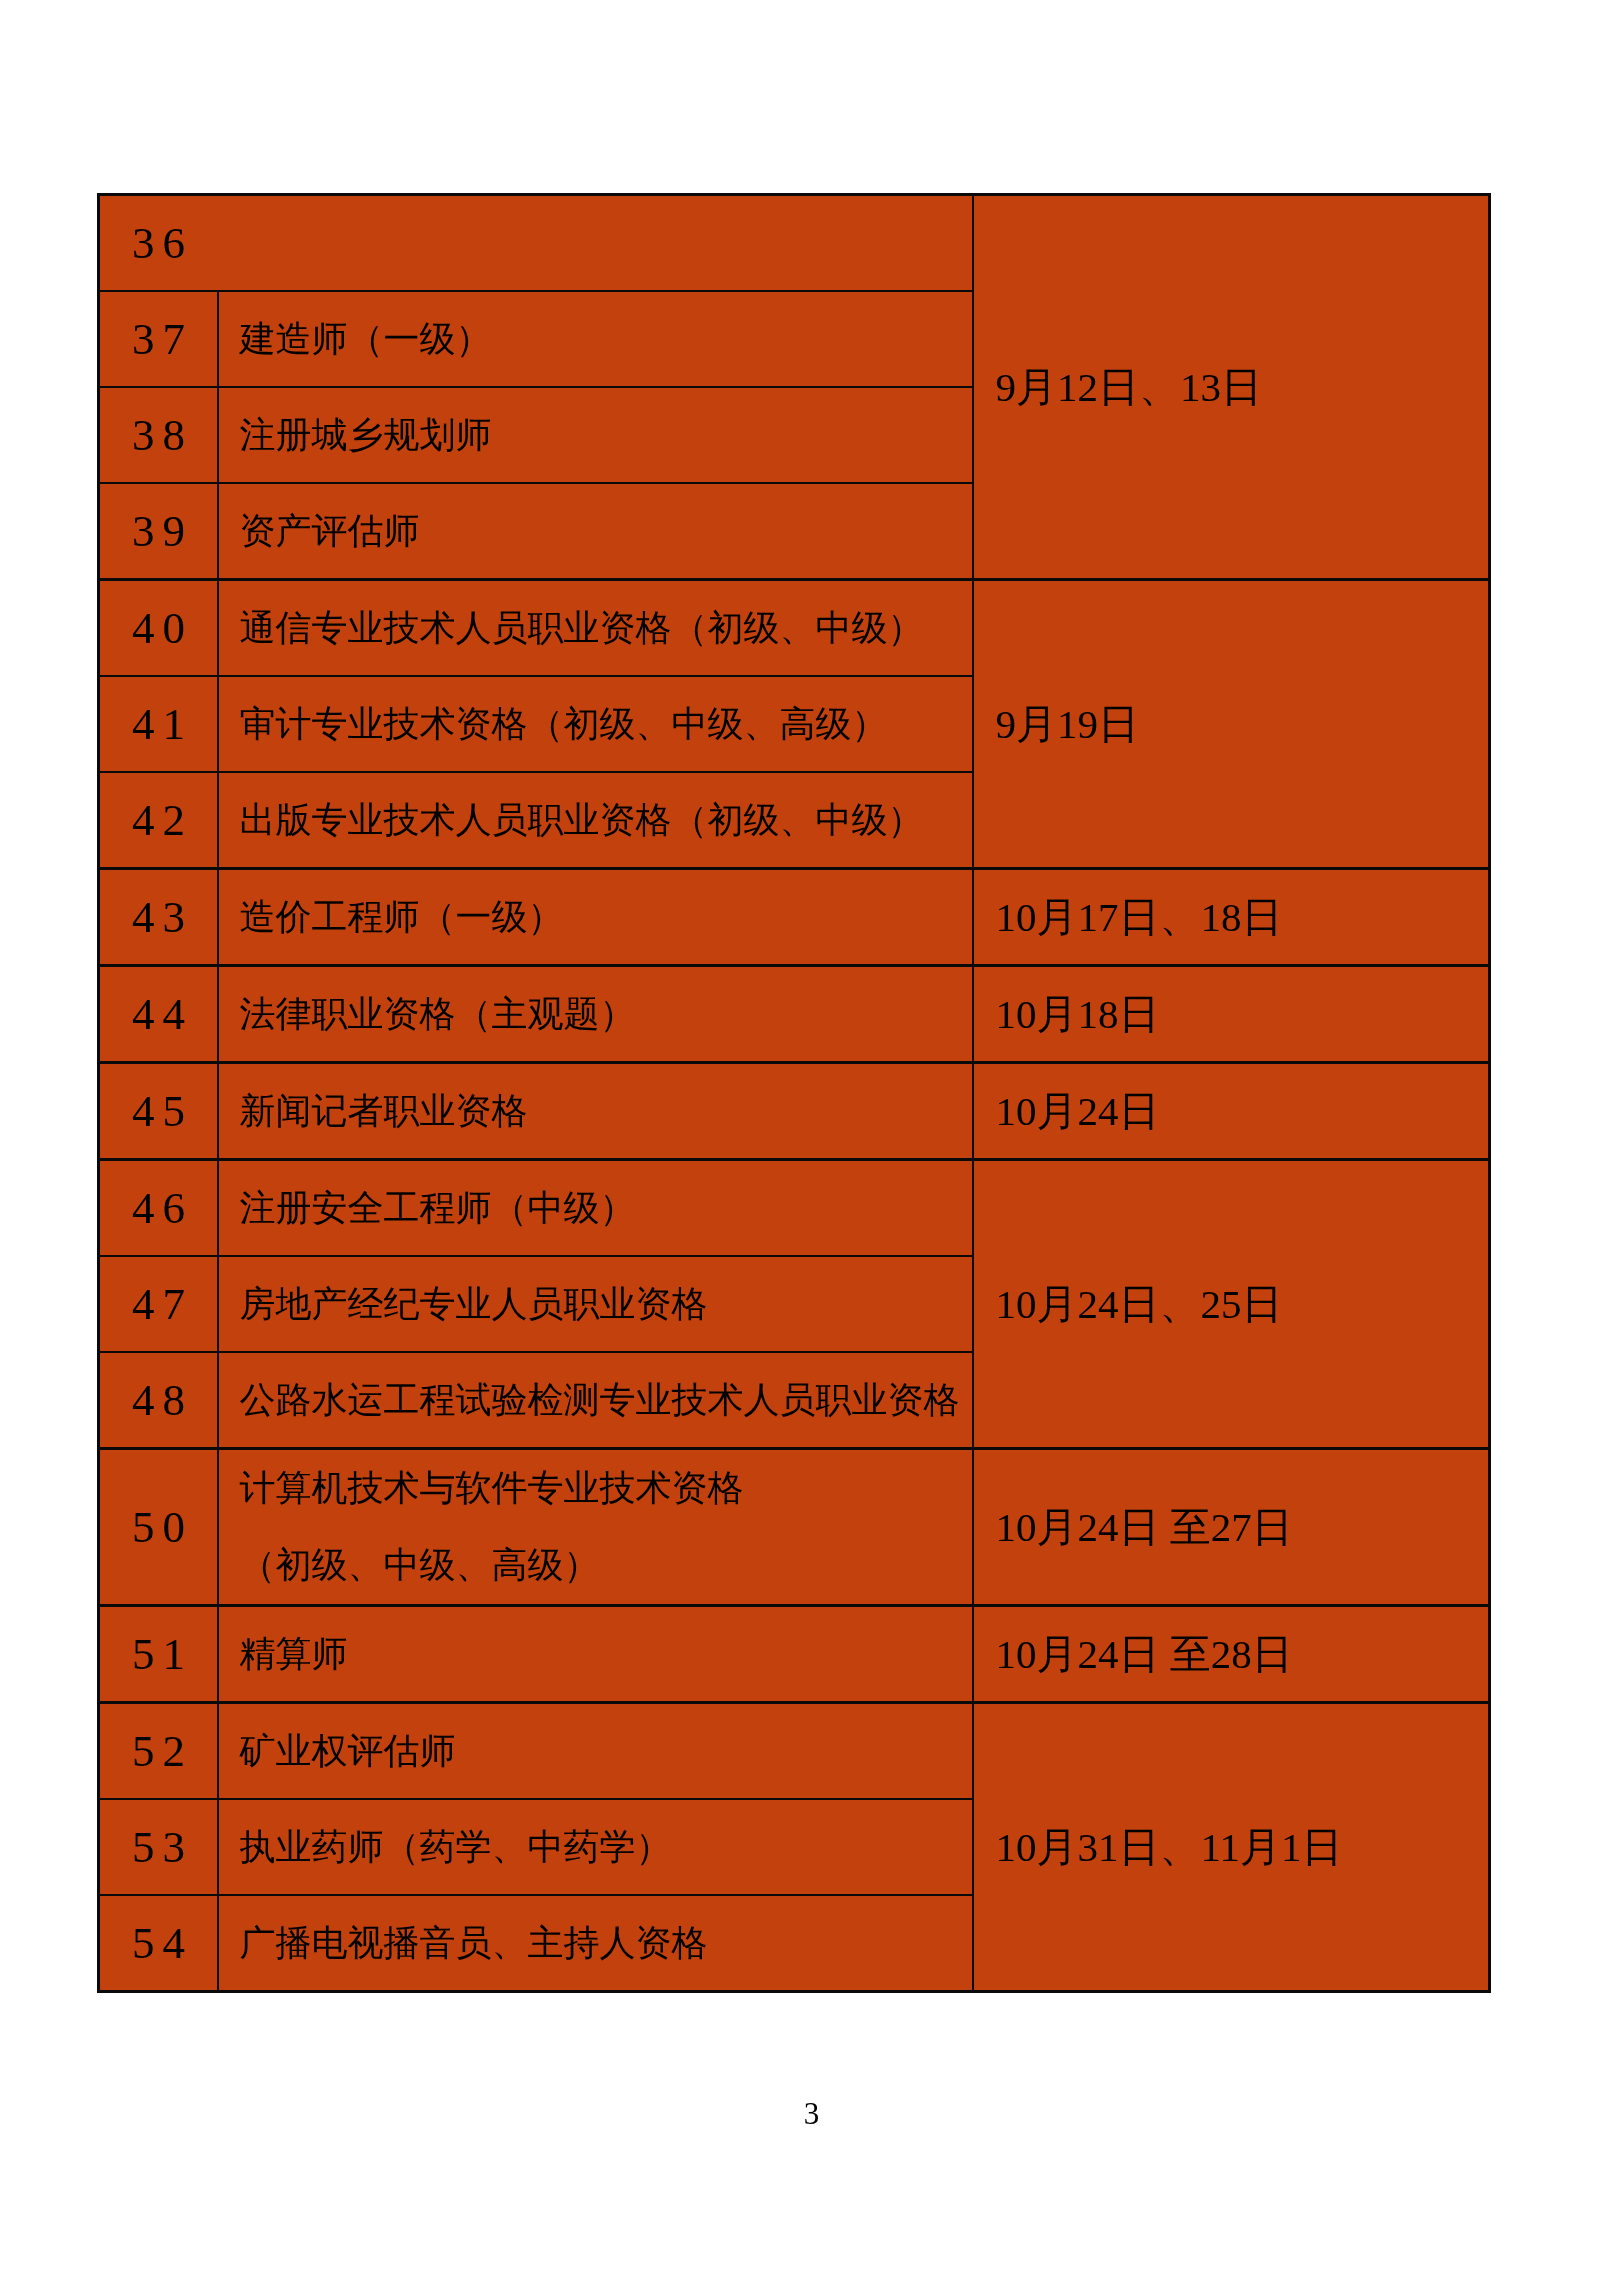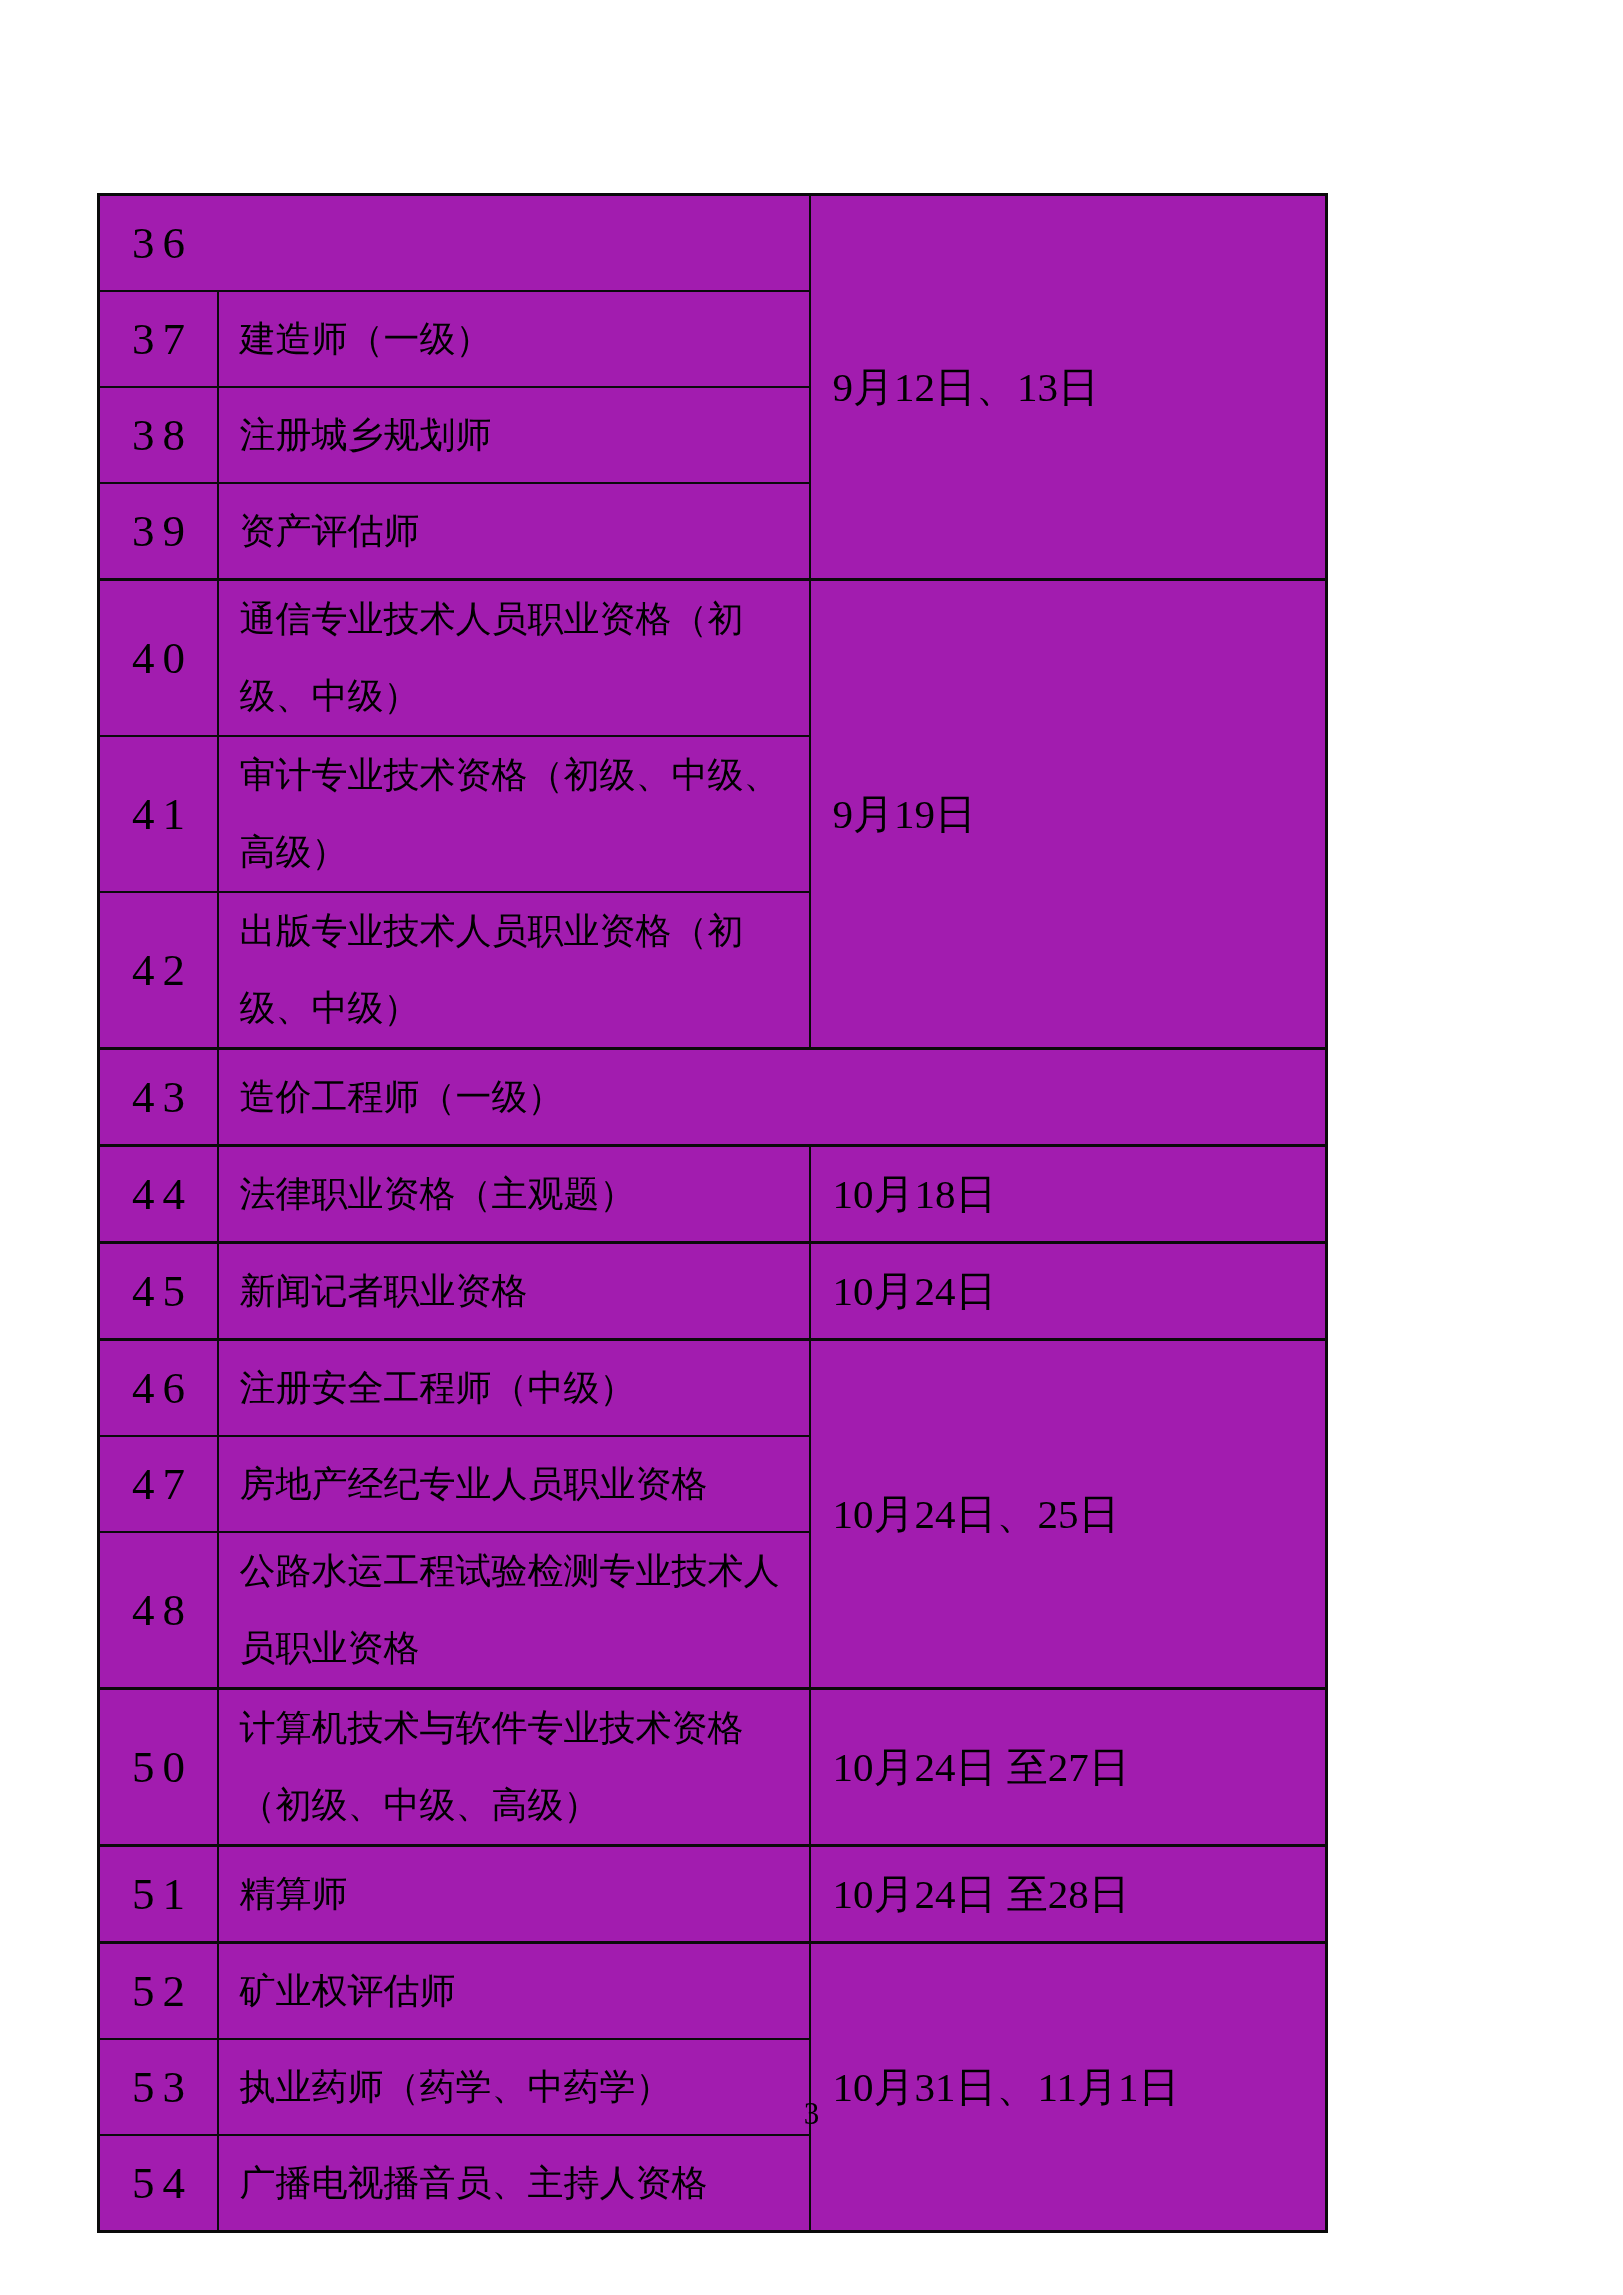--- a/index.html
+++ b/index.html
@@ -2,22 +2,22 @@
 <html style="font-size:8.2px"><head>
 <meta charset="utf-8">
 <style>
   html,body{margin:0;padding:0;}
   body{
     width:1623px;height:2295px;position:relative;background:#ffffff;
     font-family:"Liberation Serif","DejaVu Serif",serif;color:#000;
     overflow:hidden;
   }
   .doc-table{
-    position:absolute;left:97px;top:193px;width:1231px;
-    border:3.1px solid #0a0a0a;box-sizing:border-box;background:#a21caf;
+    position:absolute;left:97px;top:193px;width:1394px;
+    border:3.1px solid #0a0a0a;box-sizing:border-box;background:#c2410c;
   }
   .group{display:flex;align-items:stretch;}
   .group + .group{border-top:3.6px solid #0a0a0a;font-family:Liberation Serif, serif;}
   .group-items{flex:1;display:flex;flex-direction:column;min-width:0;}
   .item{display:flex;align-items:stretch;}
   .item + .item{border-top:2px solid #0a0a0a;}
   .cell-no{
     width:117px;flex:0 0 117px;min-height:94px;box-sizing:border-box;
     display:flex;align-items:center;justify-content:center;
     font-size:45px;letter-spacing:8.2px;text-indent:8.2px;
@@ -79,20 +79,21 @@
       </div>
       <div class="cell-date">9月19日</div>
     </div>
     <div class="group">
       <div class="group-items">
         <div class="item">
           <div class="cell-no">43</div>
           <div class="cell-name">造价工程师（一级）</div>
         </div>
       </div>
+      <div class="cell-date">10月17日、18日</div>
     </div>
     <div class="group">
       <div class="group-items">
         <div class="item">
           <div class="cell-no">44</div>
           <div class="cell-name">法律职业资格（主观题）</div>
         </div>
       </div>
       <div class="cell-date">10月18日</div>
     </div>

